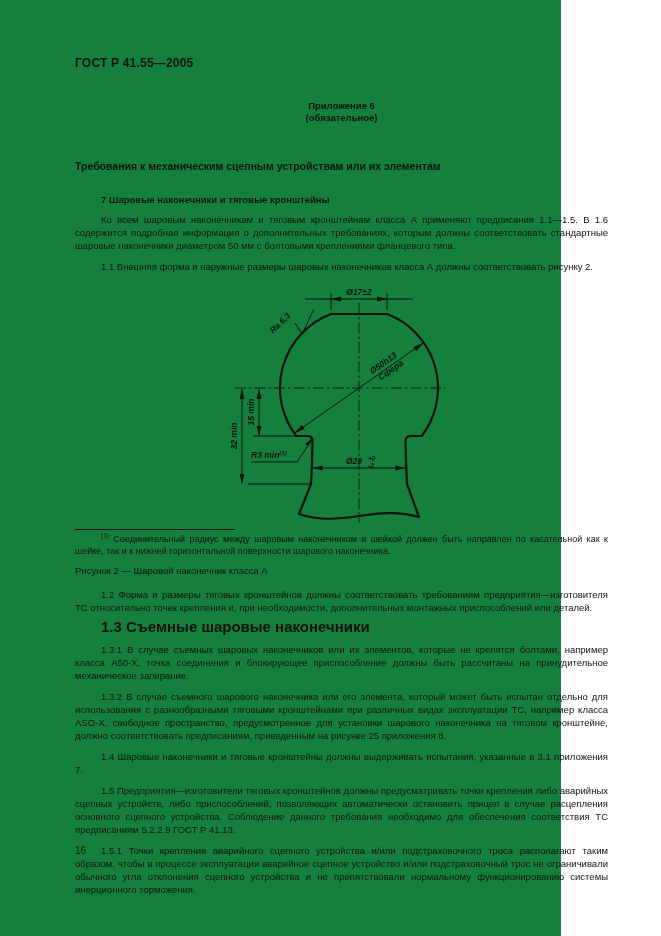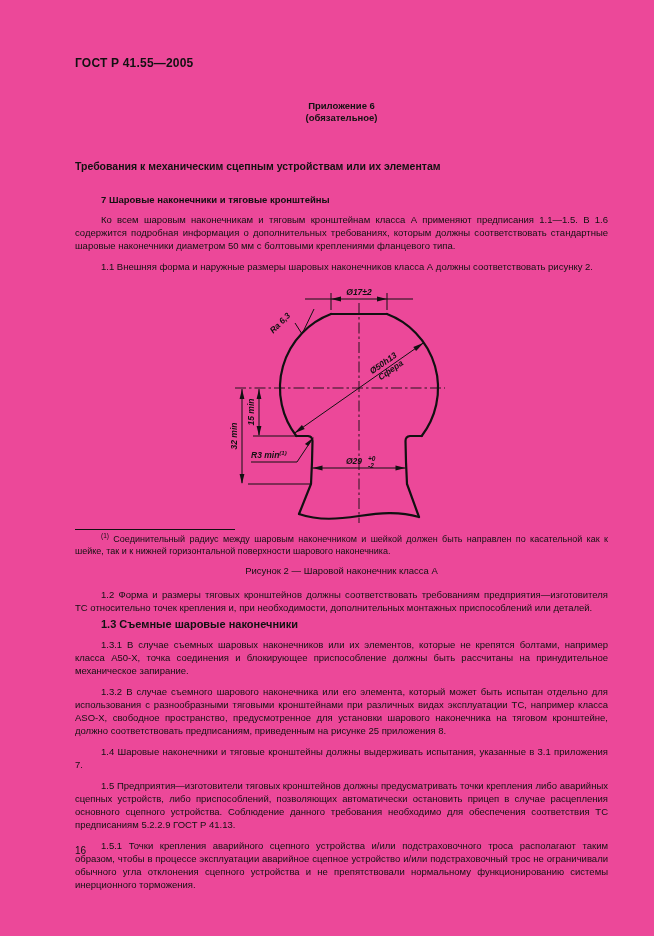--- a/index.html
+++ b/index.html
@@ -2,40 +2,40 @@
 <html lang="ru"><head>
 <meta charset="utf-8">
 <style>
   html,body{margin:0;padding:0;}
   body{
     width:661px;height:936px;background:#ffffff;color:#111;
     font-family:"Liberation Sans","DejaVu Sans",sans-serif;
     -webkit-font-smoothing:antialiased;
     position:relative;overflow:hidden;
   }
-  .page{position:absolute;left:0;top:0;width:654px;height:936px;background:#ec4899;}
+  .page{position:absolute;left:0;top:0;width:561px;height:936px;background:#15803d;}
   .content{position:absolute;left:75px;top:56px;width:533px;}
   .doc-code{font-size:12px;font-weight:bold;letter-spacing:.2px;margin:0 0 30px 0;}
   .appendix{ text-align:center;font-weight:bold;font-size:9.5px;line-height:12px;margin:0 0 36px 0;}
   .main-title{font-weight:bold;font-size:10.5px;margin:0 0 22px 0;}
   .h1{font-weight:bold;font-size:9.5px;margin:0 0 4px 0;padding-left:26px;}
-  .h2{font-weight:bold;font-size:11px;margin:4px 0 7px 0;padding-left:26px;}
+  .h2{font-weight:bold;font-size:15px;margin:4px 0 7px 0;padding-left:26px;}
   p.body{
     font-size:9.5px;line-height:13px;text-align:justify;
     text-indent:26px;margin:8px 0 2px 0;
   }
   .figure-wrap{margin:4px 0 2px 148px;width:248px;}
   .figure-wrap svg{display:block;}
   .fig-label{font-size:8.5px;font-weight:bold;font-style:italic;fill:#111;}
   .fig-label-sm{font-size:6.5px;font-weight:bold;font-style:italic;fill:#111;}
   .footnote{margin-top:2px;}
   .footnote-rule{width:160px;border-top:1px solid #111;margin:0 0 3px 0;}
   .footnote p{font-size:9px;line-height:12px;text-align:justify;text-indent:26px;margin:0;}
   sup{font-size:6.5px;vertical-align:super;line-height:0;}
-  .caption{text-align:center;font-size:9.5px;margin:8px 0 12px 0;}
+  .caption{font-size:9.5px;margin:8px 0 12px 0;}
   .page-number{position:absolute;left:75px;top:845px;font-size:10px;}
   .thick{stroke:#111;stroke-width:2.2;fill:none;stroke-linecap:round;}
   .thin{stroke:#111;stroke-width:1;fill:none;}
   .cline{stroke:#111;stroke-width:0.9;fill:none;stroke-dasharray:11 3 2.5 3;}
   .arr{fill:#111;stroke:none;}
 </style>
 </head>
 <body>
 
 <div class="page">

